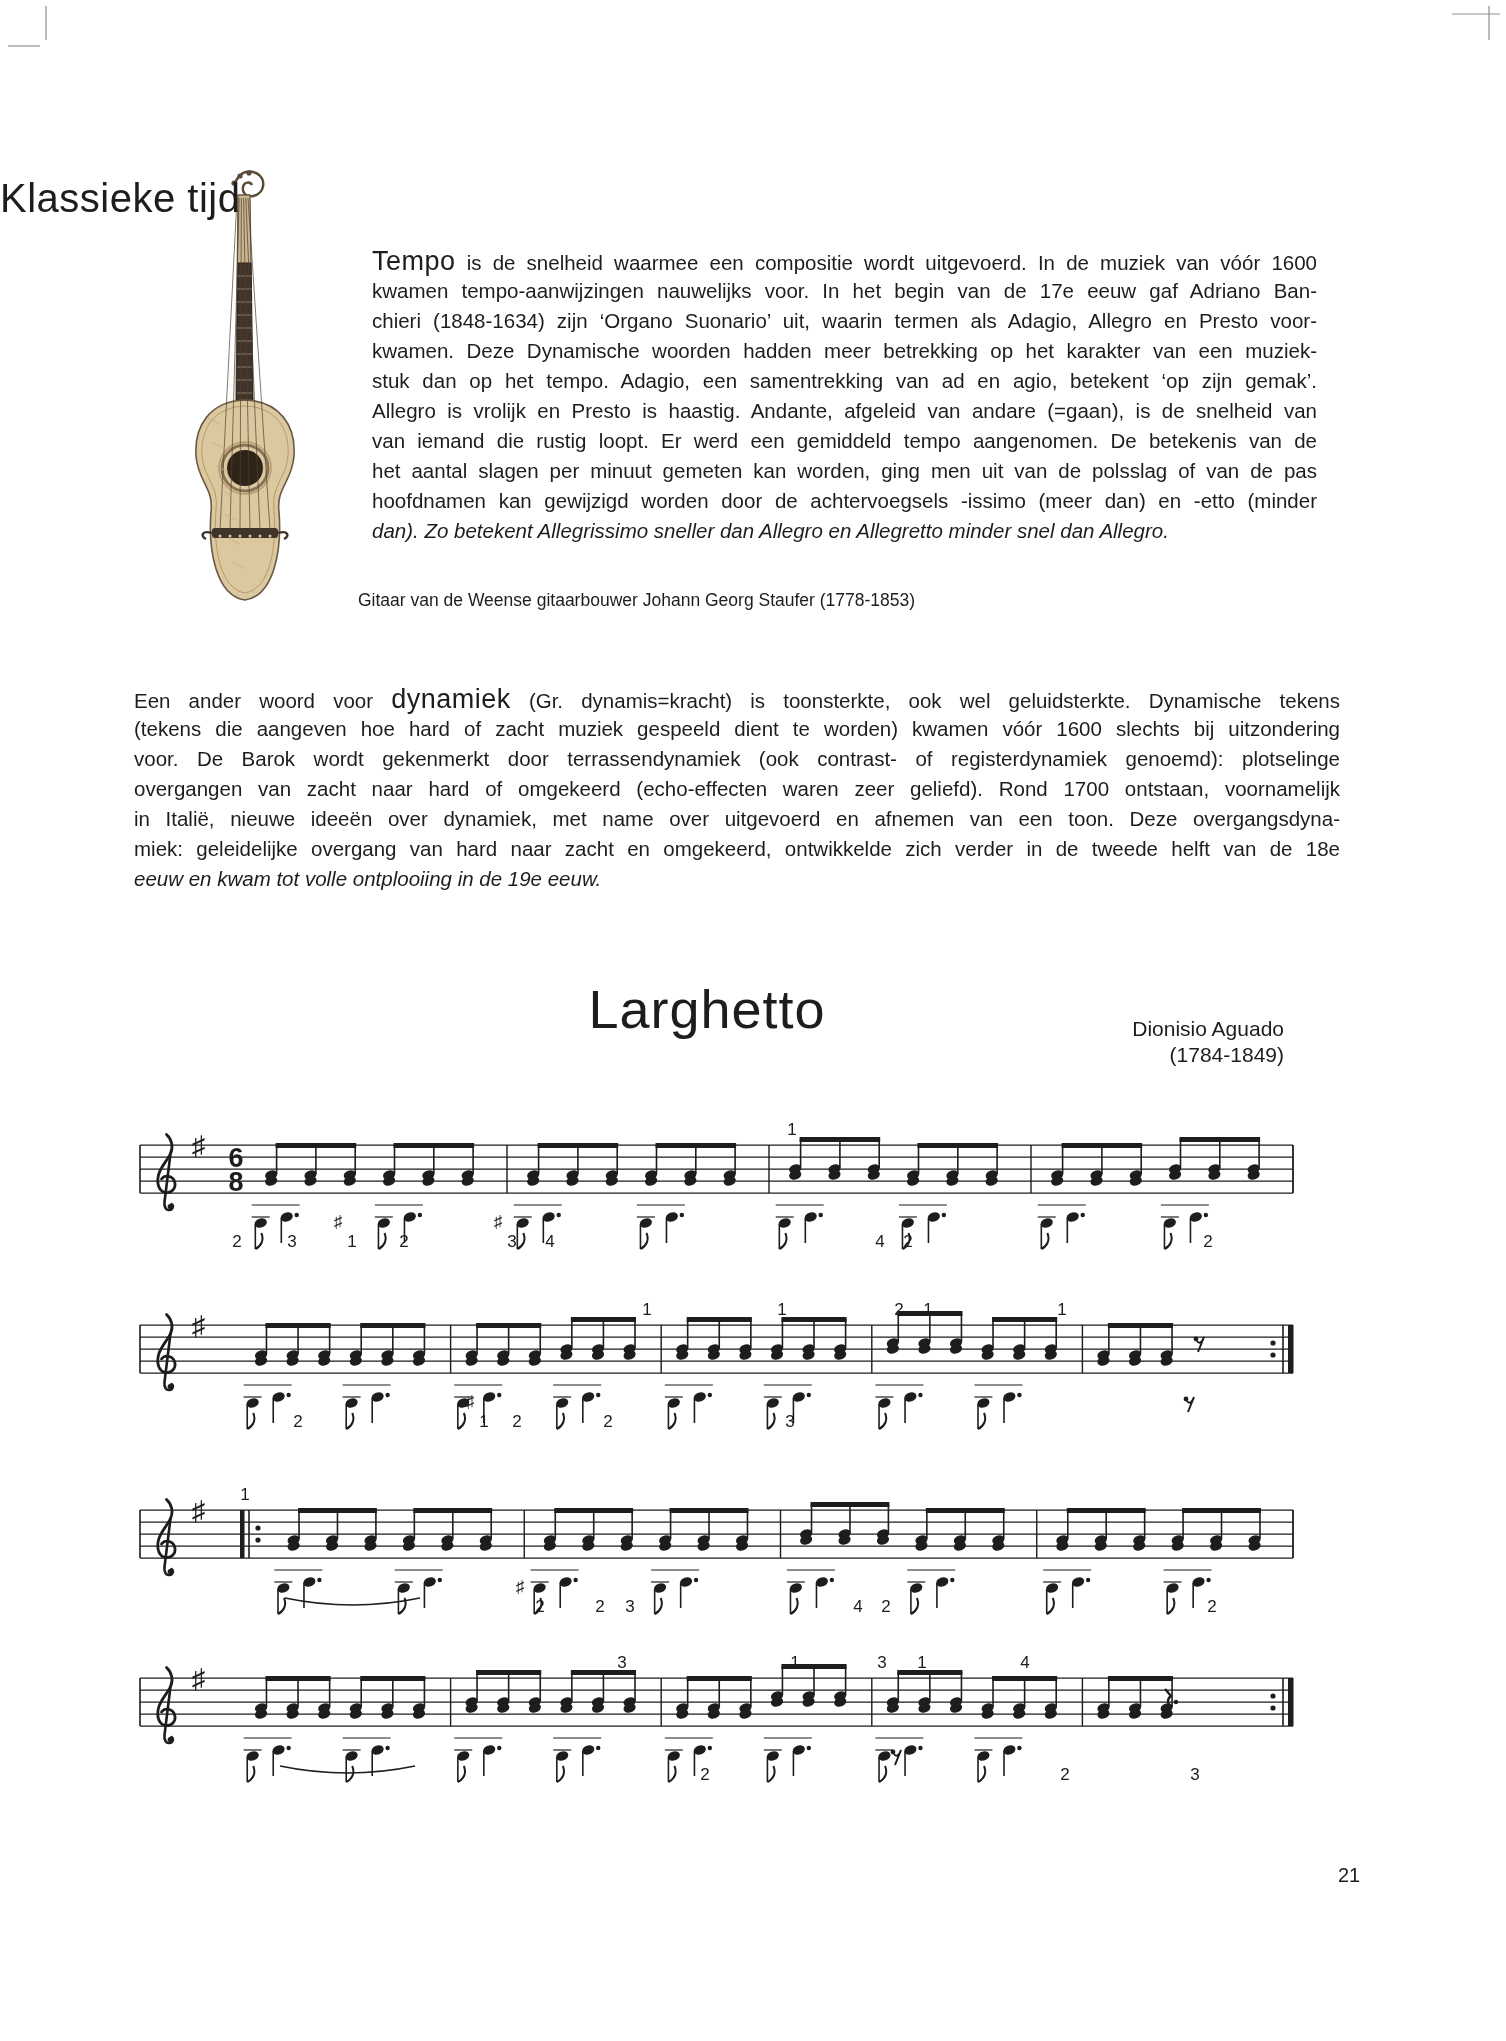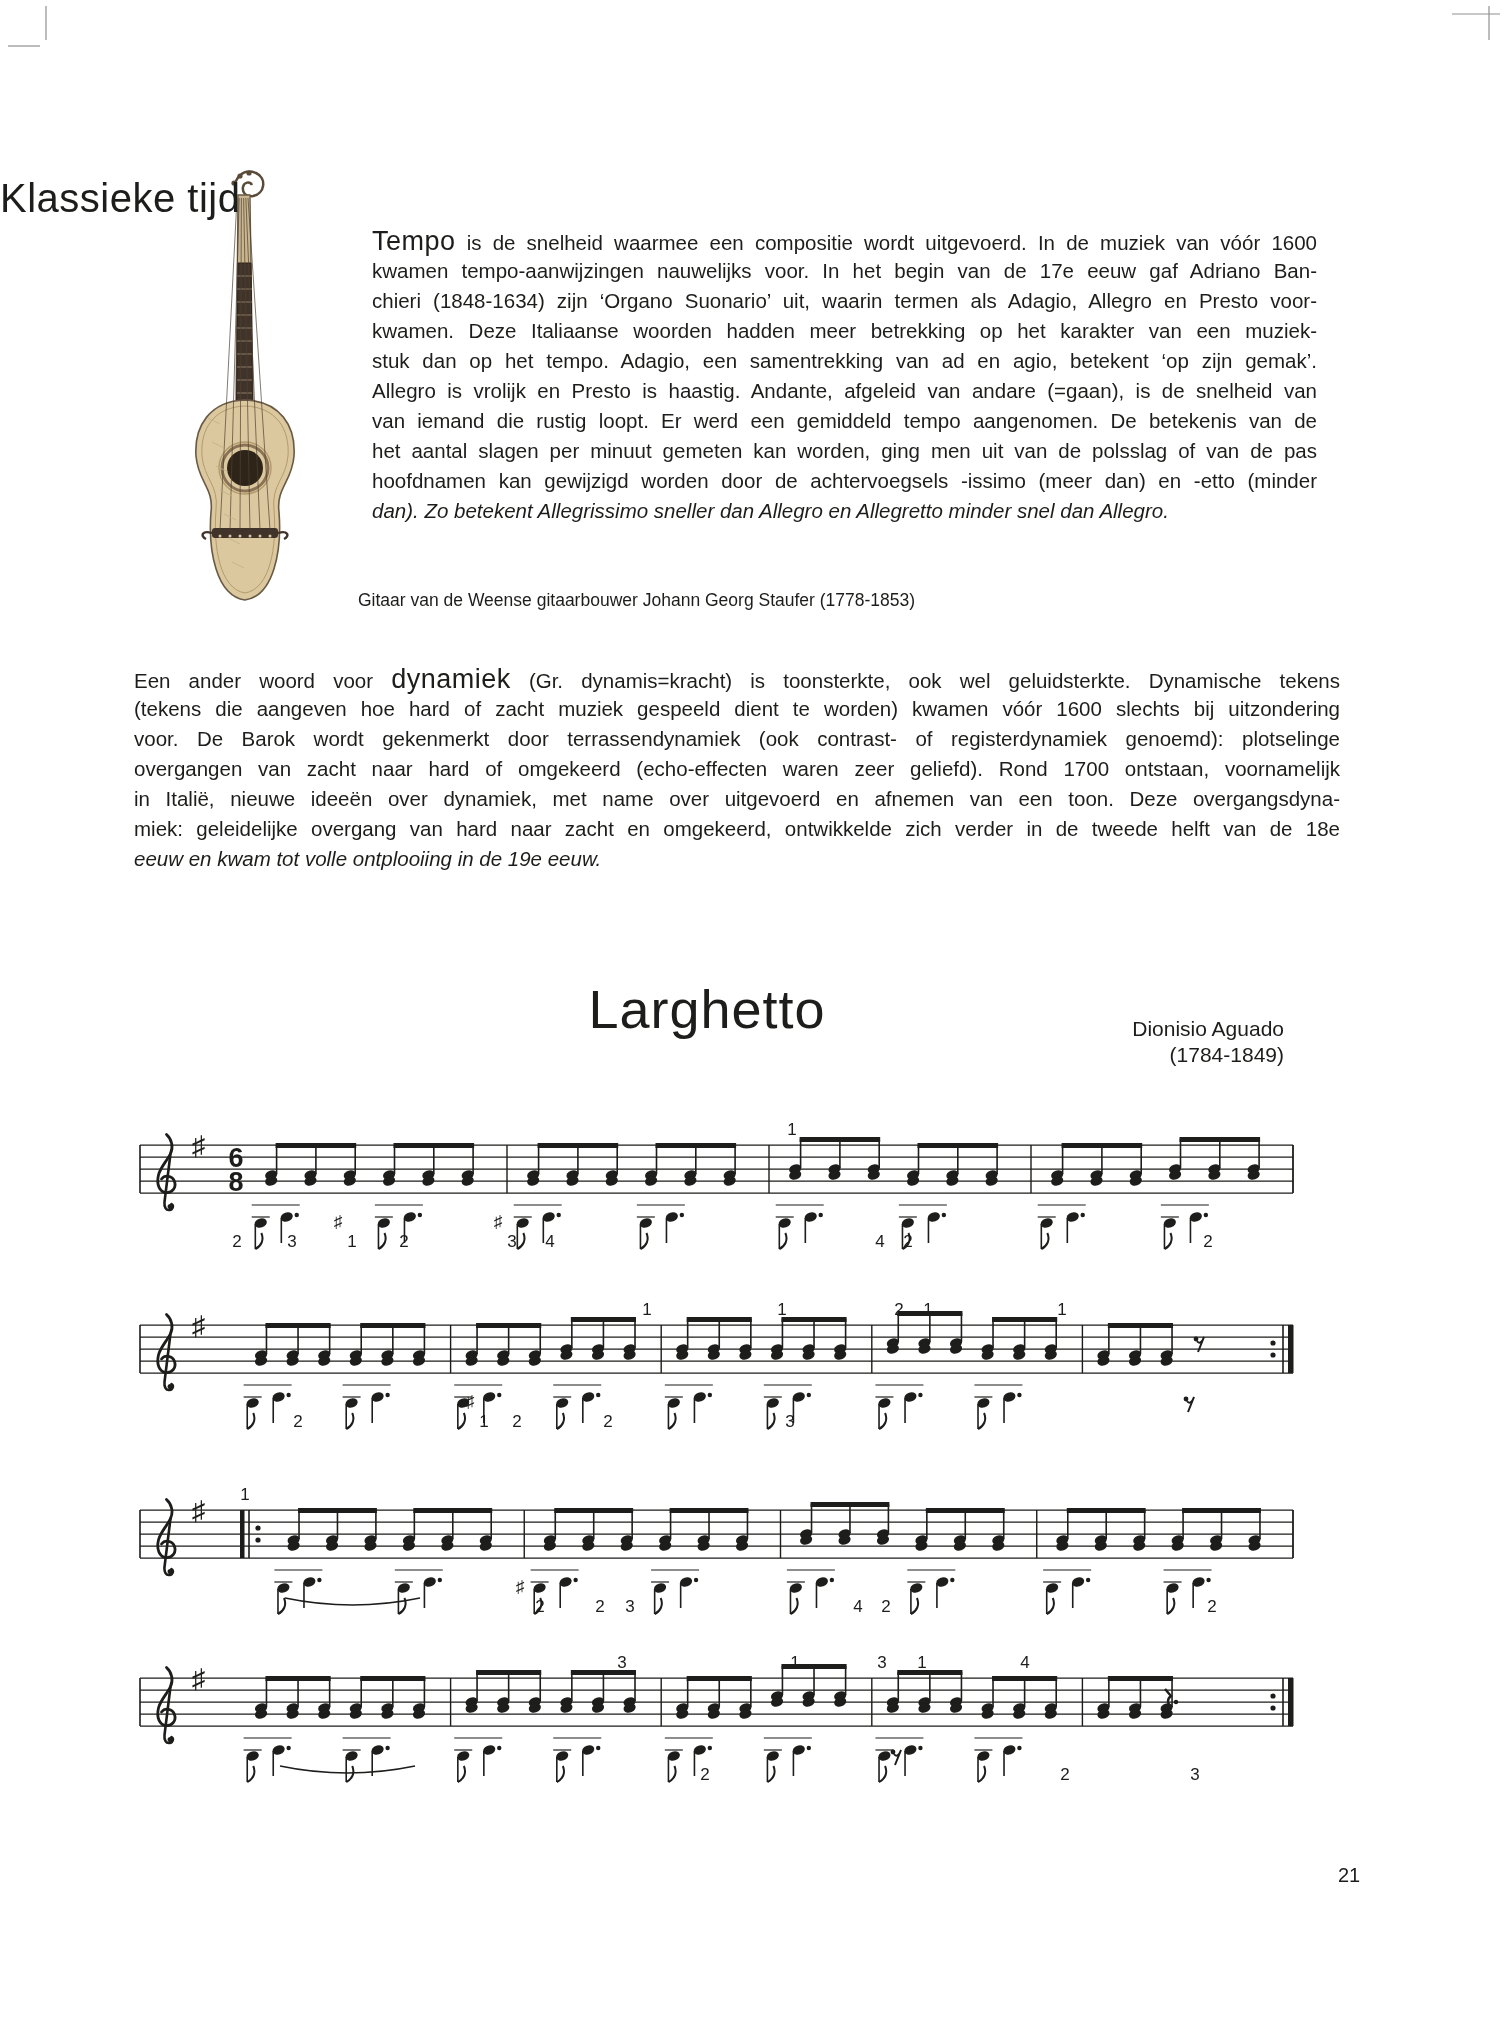--- a/index.html
+++ b/index.html
@@ -1,20 +1,20 @@
 <!DOCTYPE html>
 <html><head>
 <meta charset="utf-8">
 <style>
   html,body{margin:0;padding:0;background:#e8e8e8;}
   #page{position:relative;width:1506px;height:2041px;background:#ffffff;
         font-family:"Liberation Sans","DejaVu Sans",sans-serif;color:#1d1d1b;overflow:hidden;}
   .abs{position:absolute;}
   #section-title{left:0;top:176px;width:1202px;text-align:left;font-size:40px;letter-spacing:.5px;font-weight:400;}
-  .body-par{font-size:20.5px;line-height:30px;}
+  .body-par{font-size:20.5px;line-height:30px;margin-top:20px;}
   .jline{text-align:justify;text-align-last:justify;white-space:normal;height:30px;overflow:hidden;}
   .jline.last{text-align-last:left;font-style:italic;}
   .lead-word{font-size:27px;letter-spacing:.5px;}
   #tempo-par{left:372px;top:226px;width:945px;}
   #caption{left:358px;top:590px;font-size:17.5px;}
   #dynamiek-par{left:134px;top:664px;width:1206px;}
   #piece-title{left:0;top:978px;width:1414px;text-align:center;font-size:54px;font-weight:400;letter-spacing:1px;}
   #composer{left:984px;top:1016px;width:300px;text-align:right;font-size:21px;line-height:26px;}
   #footer-text{left:340px;top:1870px;width:600px;text-align:center;font-size:20px;}
   #page-number{left:1338px;top:1864px;font-size:20px;}
@@ -808,21 +808,21 @@
         <rect x="1288" y="1678" width="5.5" height="48" fill="#1d1d1b"></rect>
       </g>
     </svg>
 
   <div id="section-title" class="abs">Klassieke tijd</div>
 
   <div id="tempo-par" class="abs body-par">
       <div class="jline"><span class="lead-word">Tempo</span> is de snelheid waarmee een compositie wordt uitgevoerd. In de muziek van vóór 1600</div>
       <div class="jline">kwamen tempo-aanwijzingen nauwelijks voor. In het begin van de 17e eeuw gaf Adriano Ban-</div>
       <div class="jline">chieri (1848-1634) zijn ‘Organo Suonario’ uit, waarin termen als Adagio, Allegro en Presto voor-</div>
-      <div class="jline">kwamen. Deze Italiaanse woorden hadden meer betrekking op het karakter van een muziek-</div>
+      <div class="jline">kwamen. Deze Dynamische woorden hadden meer betrekking op het karakter van een muziek-</div>
       <div class="jline">stuk dan op het tempo. Adagio, een samentrekking van ad en agio, betekent ‘op zijn gemak’.</div>
       <div class="jline">Allegro is vrolijk en Presto is haastig. Andante, afgeleid van andare (=gaan), is de snelheid van</div>
       <div class="jline">van iemand die rustig loopt. Er werd een gemiddeld tempo aangenomen. De betekenis van de</div>
       <div class="jline">het aantal slagen per minuut gemeten kan worden, ging men uit van de polsslag of van de pas</div>
       <div class="jline">hoofdnamen kan gewijzigd worden door de achtervoegsels -issimo (meer dan) en -etto (minder</div>
       <div class="jline last">dan). Zo betekent Allegrissimo sneller dan Allegro en Allegretto minder snel dan Allegro.</div>
     </div>
 
   <div id="caption" class="abs">Gitaar van de Weense gitaarbouwer Johann Georg Staufer (1778-1853)</div>
 

